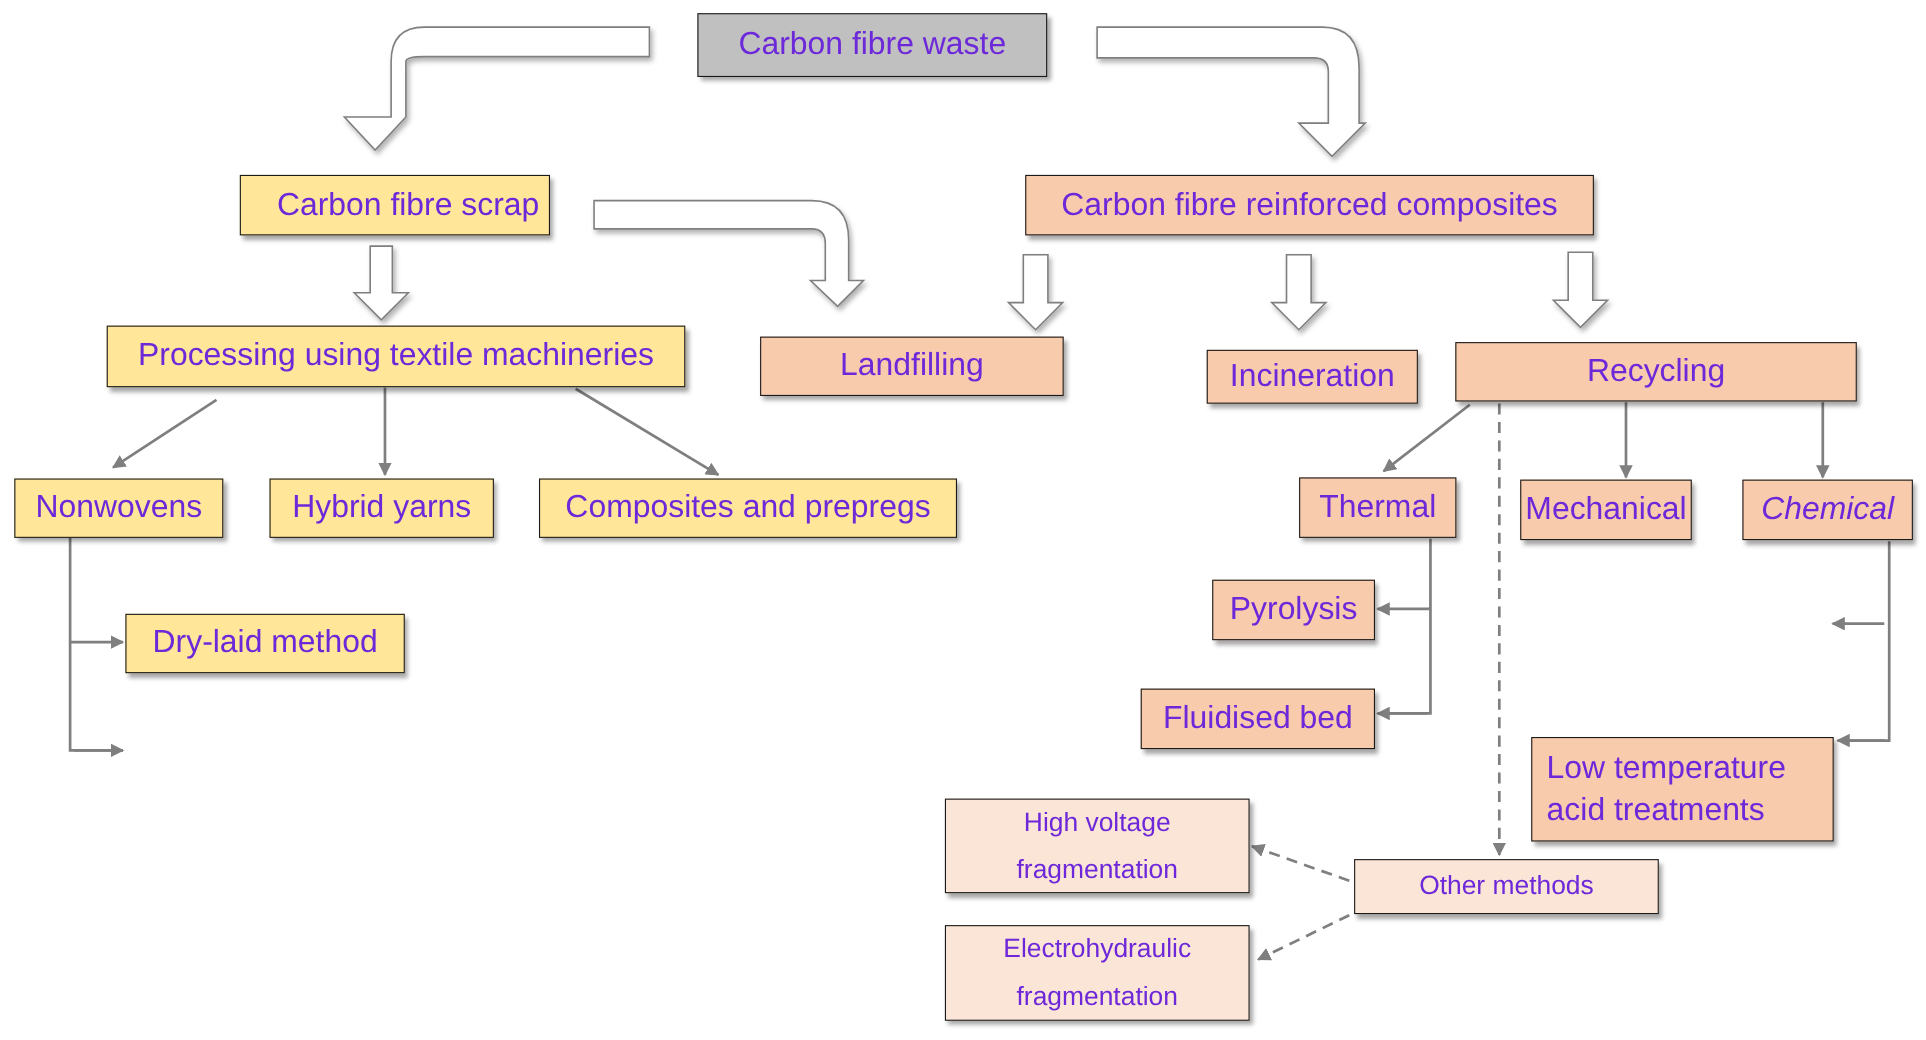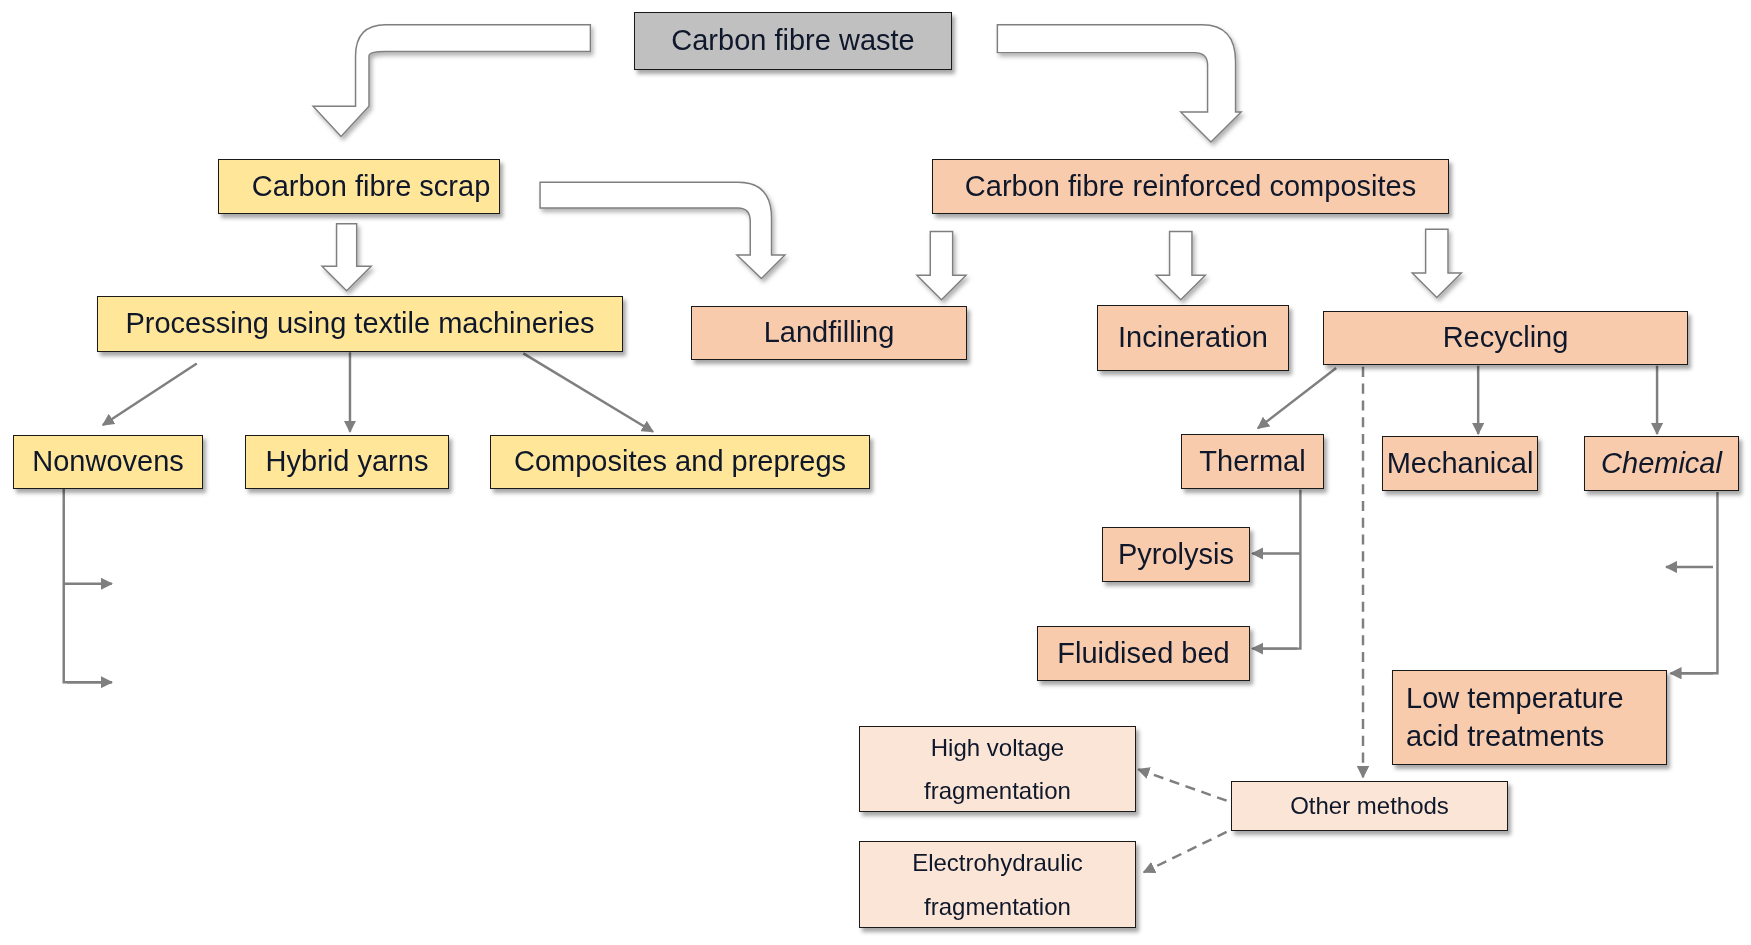--- a/index.html
+++ b/index.html
@@ -1,19 +1,19 @@
 <!DOCTYPE html>
 <html><head>
 <meta charset="utf-8">
 <style>
   html, body { margin:0; padding:0; background:#ffffff; }
   body { width:1751px; height:945px; overflow:hidden; font-family:"Liberation Sans", "DejaVu Sans", sans-serif; }
   #stage { position:relative; width:1751px; height:945px; }
   svg { position:absolute; left:0; top:0; }
-  .node { position:absolute; box-sizing:border-box; border:1.5px solid #1a1a1a; display:flex; align-items:center; justify-content:center; text-align:right; color:#0f172a; box-shadow:3px 4px 4px rgba(0,0,0,0.35); line-height:1.3; }
+  .node { position:absolute; box-sizing:border-box; border:1.5px solid #1a1a1a; display:flex; align-items:center; justify-content:center; text-align:right; color:#6d28d9; box-shadow:3px 4px 4px rgba(0,0,0,0.35); line-height:1.3; }
   .grey { background:#c0c0c0; }
   .yellow { background:#ffe699; }
   .orange { background:#f8cbad; }
   .light { background:#fbe5d6; }
   .big { font-size:29px; }
   .small { font-size:24px;gap:12px; }
 </style>
 </head>
 <body>
 
@@ -76,40 +76,43 @@
     </div>
 
   <div class="node yellow big" style="left:97px;top:296px;width:526px;height:56px;">
       <span>Processing using textile machineries</span>
     </div>
 
   <div class="node orange big" style="left:691px;top:306px;width:276px;height:54px;">
       <span>Landfilling</span>
     </div>
 
-  <div class="node orange big" style="left:1097px;top:305px;width:192px;height:66px;">
+  <div class="node orange big" style="left:1097px;top:318px;width:192px;height:49px;">
       <span>Incineration</span>
     </div>
 
   <div class="node orange big" style="left:1323px;top:311px;width:365px;height:54px;">
       <span>Recycling</span>
     </div>
 
   <div class="node yellow big" style="left:13px;top:435px;width:190px;height:54px;">
       <span>Nonwovens</span>
     </div>
 
   <div class="node yellow big" style="left:245px;top:435px;width:204px;height:54px;">
       <span>Hybrid yarns</span>
     </div>
 
   <div class="node yellow big" style="left:490px;top:435px;width:380px;height:54px;">
       <span>Composites and prepregs</span>
     </div>
 
+  <div class="node yellow big" style="left:114px;top:558px;width:254px;height:54px;">
+      <span>Dry-laid method</span>
+    </div>
 
 
   <div class="node orange big" style="left:1181px;top:434px;width:143px;height:55px;">
       <span>Thermal</span>
     </div>
 
   <div class="node orange big" style="left:1382px;top:436px;width:156px;height:55px;">
       <span>Mechanical</span>
     </div>
 

